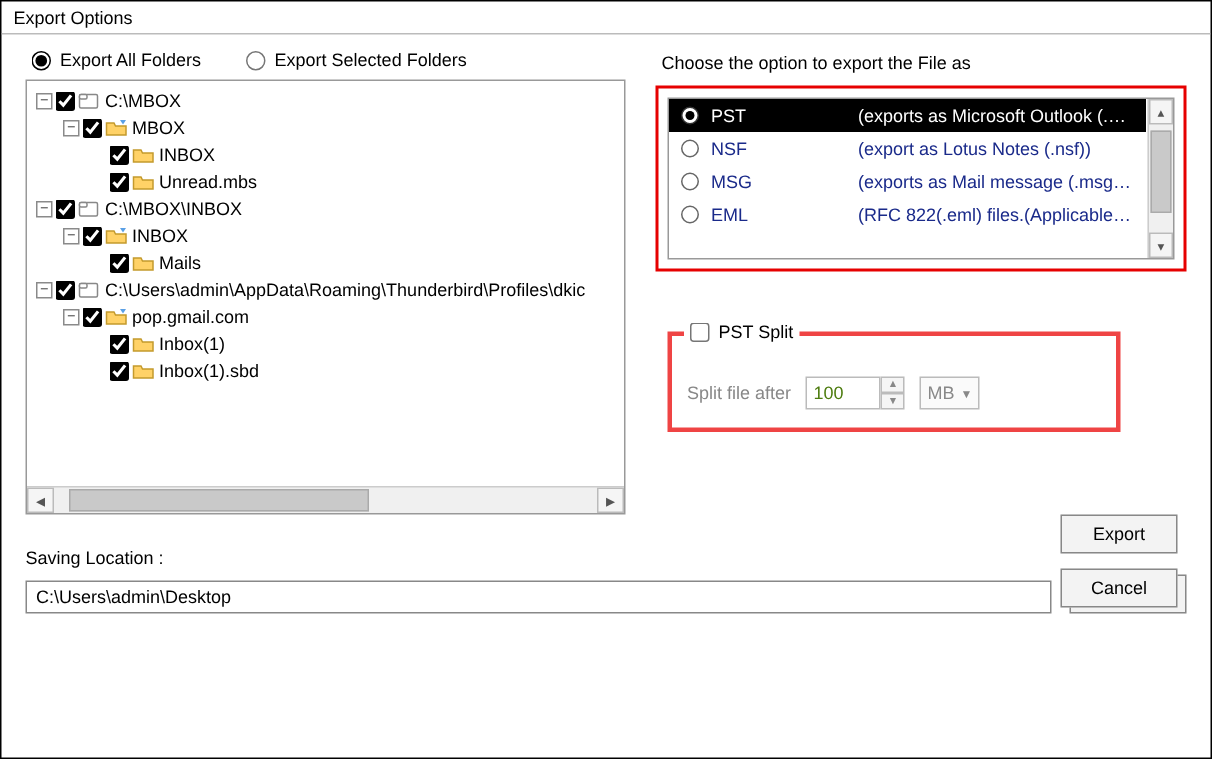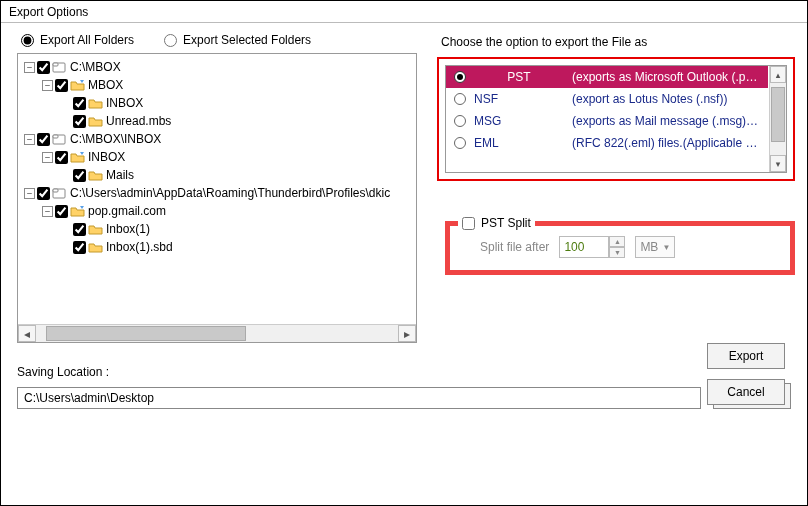--- a/index.html
+++ b/index.html
@@ -58,40 +58,40 @@
     border: 1px solid #999;
     height: 108px;
     position: relative;
     overflow: hidden;
   }
   .opt-body{ position:absolute; left:0; top:0; right:18px; bottom:0;}
   .opt-row {
     display:flex; align-items:center; height:22px; padding: 0 8px; gap:8px;
     color: #1a2a8a;
   }
-  .opt-row.sel { background:#be185d; color:#fff;text-align:center; }
+  .opt-row.sel { background:#000000; color:#fff; }
   .opt-row .rad { width:12px;height:12px; border-radius:50%; border:1px solid #666; background:#fff; display:flex;align-items:center;justify-content:center;}
   .opt-row.sel .rad { border-color:#333;}
   .opt-row.sel .rad::after{content:'';width:6px;height:6px;border-radius:50%;background:#000;}
   .opt-row .nm{ width:90px;}
   .opt-row .ds{ flex:1; overflow:hidden; text-overflow:ellipsis; white-space:nowrap;}
   .vscroll{ position:absolute; right:0; top:0; bottom:0; width:17px; background:#f0f0f0; border-left:1px solid #ccc; display:flex; flex-direction:column;}
   .vscroll .vbtn{height:17px; background:#f5f5f5; border:1px solid #bbb; display:flex;align-items:center;justify-content:center;color:#555;font-size:9px;}
   .vscroll .vtrack{flex:1;position:relative;}
   .vscroll .vthumb{position:absolute;left:1px;right:1px;top:4px;height:55px;background:#c9c9c9;border:1px solid #aaa;}
   .pst-split {
     margin-top: 40px; margin-left: 10px;
-    border:5px solid #ef4444; padding: 10px 10px 12px 10px; position:relative;
-    width: 350px;
+    border:3px solid #ef4444; padding: 27px 10px 12px 10px; position:relative;
+    width: 302px;
   }
   .pst-split .legend{
     position:absolute; top:-10px; left:8px; background:#fff; padding:0 4px;
     display:flex; align-items:center; gap:6px;
   }
-  .pst-split .inner{ display:flex; align-items:center; gap:10px; color:#888;margin-left:20px;}
+  .pst-split .inner{ display:flex; align-items:center; gap:10px; color:#888;}
   .spinner{ display:flex; align-items:center;}
   .spinner input{ width:50px; height:22px; border:1px solid #bbb; padding:2px 4px; font-size:12px; color:#4d7c0f; background:#fff;}
   .spinner .btns{ display:flex; flex-direction:column;}
   .spinner .btns span{ width:16px;height:11px; border:1px solid #bbb; background:#f5f5f5; font-size:7px; line-height:9px; text-align:center; color:#888;}
   .mb{ border:1px solid #bbb; height:22px; padding:0 4px; display:flex; align-items:center; gap:4px; color:#888; background:#fafafa;}
   .save-area{ margin-top: 22px;}
   .save-label{ margin-bottom:4px;}
   .save-row{ display:flex; gap:12px; align-items:flex-end;}
   .save-row input{ flex:1; border:1px solid #888; height:22px; padding:2px 6px; font-size:12px; background:#fff;}
   .btn-std{ width:78px; height:26px; border:1px solid #888; background:#f3f3f3; display:flex; align-items:center; justify-content:center; cursor:pointer;}

